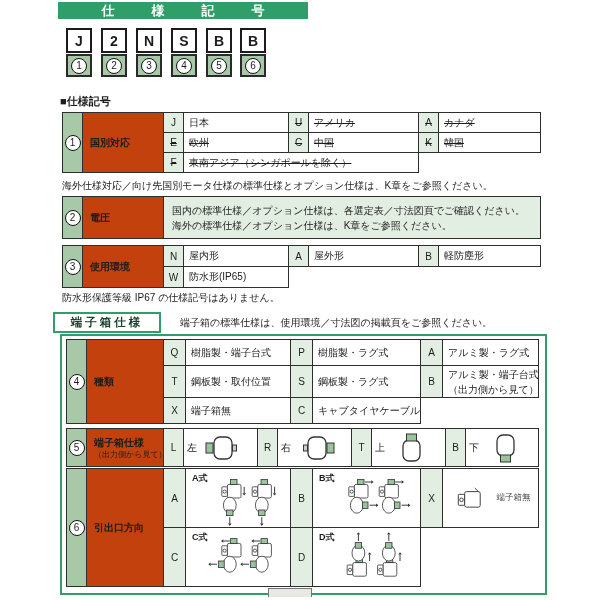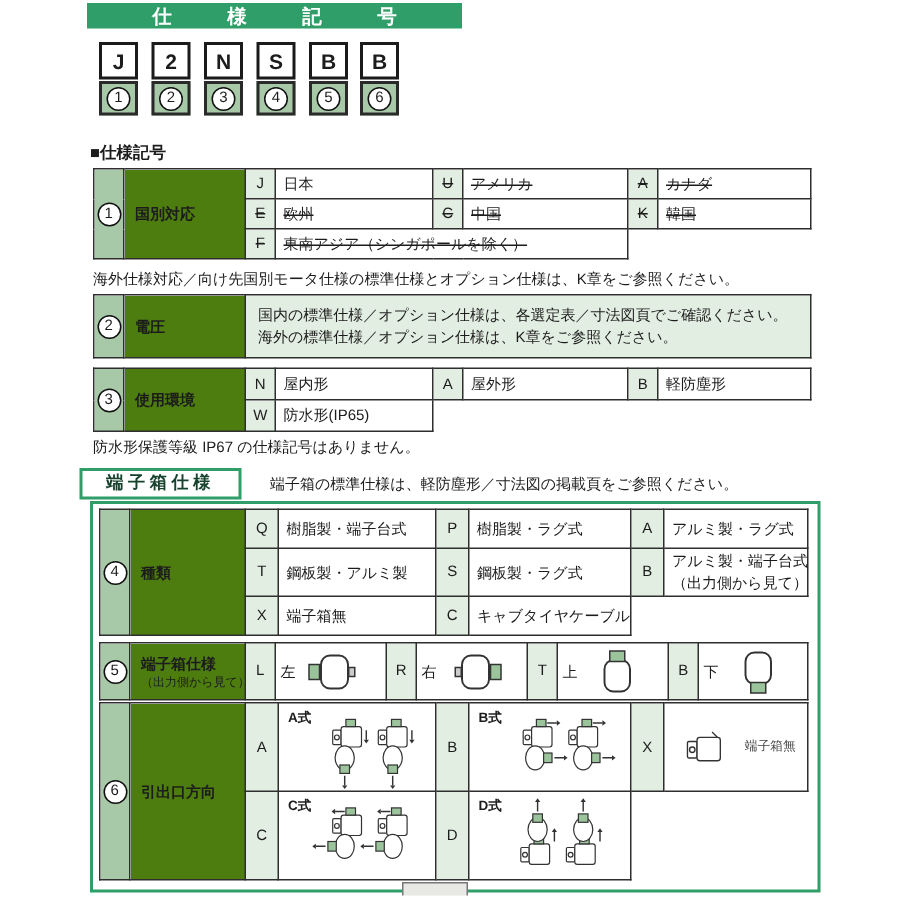--- a/index.html
+++ b/index.html
@@ -16,21 +16,21 @@
            align-items:center;justify-content:center;}
   .cnum{width:14px;height:14px;border-radius:50%;border:1px solid #111;background:#fff;
         display:inline-flex;align-items:center;justify-content:center;font-size:10px;line-height:1;}
 
   .heading{font-size:11px;font-weight:bold;}
   .note{font-size:10px;white-space:nowrap;}
 
   table.t{border-collapse:collapse;table-layout:fixed;position:absolute;font-size:10px;}
   .t td{border:1px solid #2e2e2e;padding:0 2px 0 5px;overflow:hidden;white-space:nowrap;vertical-align:middle;}
   td.n{background:#a8c9a8;text-align:center;padding:0;}
-  td.lb{background:#4d7c0f;padding-left:7px;font-weight:bold;}
+  td.lb{background:#c2410c;padding-left:7px;font-weight:bold;}
   td.k{background:#e3eee3;text-align:center;padding:0;}
   td.v0{border:none;background:#fff;}
   .strike{text-decoration:line-through;}
   td.pale{background:#e3eee3;}
 
   .tslabel{border:2px solid #2f9e68;background:#fff;color:#17432e;font-weight:bold;
            font-size:11.5px;line-height:17px;text-align:center;letter-spacing:3px;}
   .gbox{border:2px solid #2f9e68;background:#fff;}
 
   .two-line div{line-height:15px;}
@@ -175,21 +175,21 @@
       <td class="k">W</td>
       <td>防水形(IP65)</td>
       <td class="v0" colspan="4"></td>
     </tr>
   </tbody>
     </table>
 
   <div class="abs note" style="left:62px;top:291px;text-align:center;">防水形保護等級 IP67 の仕様記号はありません。</div>
 
   <div class="abs tslabel" style="left:53px;top:312px;width:104px;height:17px;">端子箱仕様</div>
-  <div class="abs note" style="left:180px;top:316px;">端子箱の標準仕様は、軽防塵形／寸法図の掲載頁をご参照ください。</div>
+  <div class="abs note" style="left:180px;top:316px;">端子箱の標準仕様は、使用環境／寸法図の掲載頁をご参照ください。</div>
 
   <div class="abs gbox" style="left:60px;top:334px;width:483px;height:257px;"></div>
 
   <table class="t" style="left:66px;top:339px;width:472px;">
     <colgroup>
         <col style="width:20px">
         <col style="width:77px">
         <col style="width:22px">
         <col style="width:105px">
         <col style="width:22px">
@@ -203,21 +203,21 @@
       <td class="lb" rowspan="3">種類</td>
       <td class="k">Q</td>
       <td>樹脂製・端子台式</td>
       <td class="k">P</td>
       <td>樹脂製・ラグ式</td>
       <td class="k">A</td>
       <td>アルミ製・ラグ式</td>
     </tr>
     <tr style="height:32px;">
       <td class="k">T</td>
-      <td>鋼板製・アルミ製</td>
+      <td>鋼板製・取付位置</td>
       <td class="k">S</td>
       <td>鋼板製・ラグ式</td>
       <td class="k">B</td>
       <td class="two-line">
         <div>アルミ製・端子台式</div>
         <div>（出力側から見て）</div>
       </td>
     </tr>
     <tr style="height:26px;">
       <td class="k">X</td>

